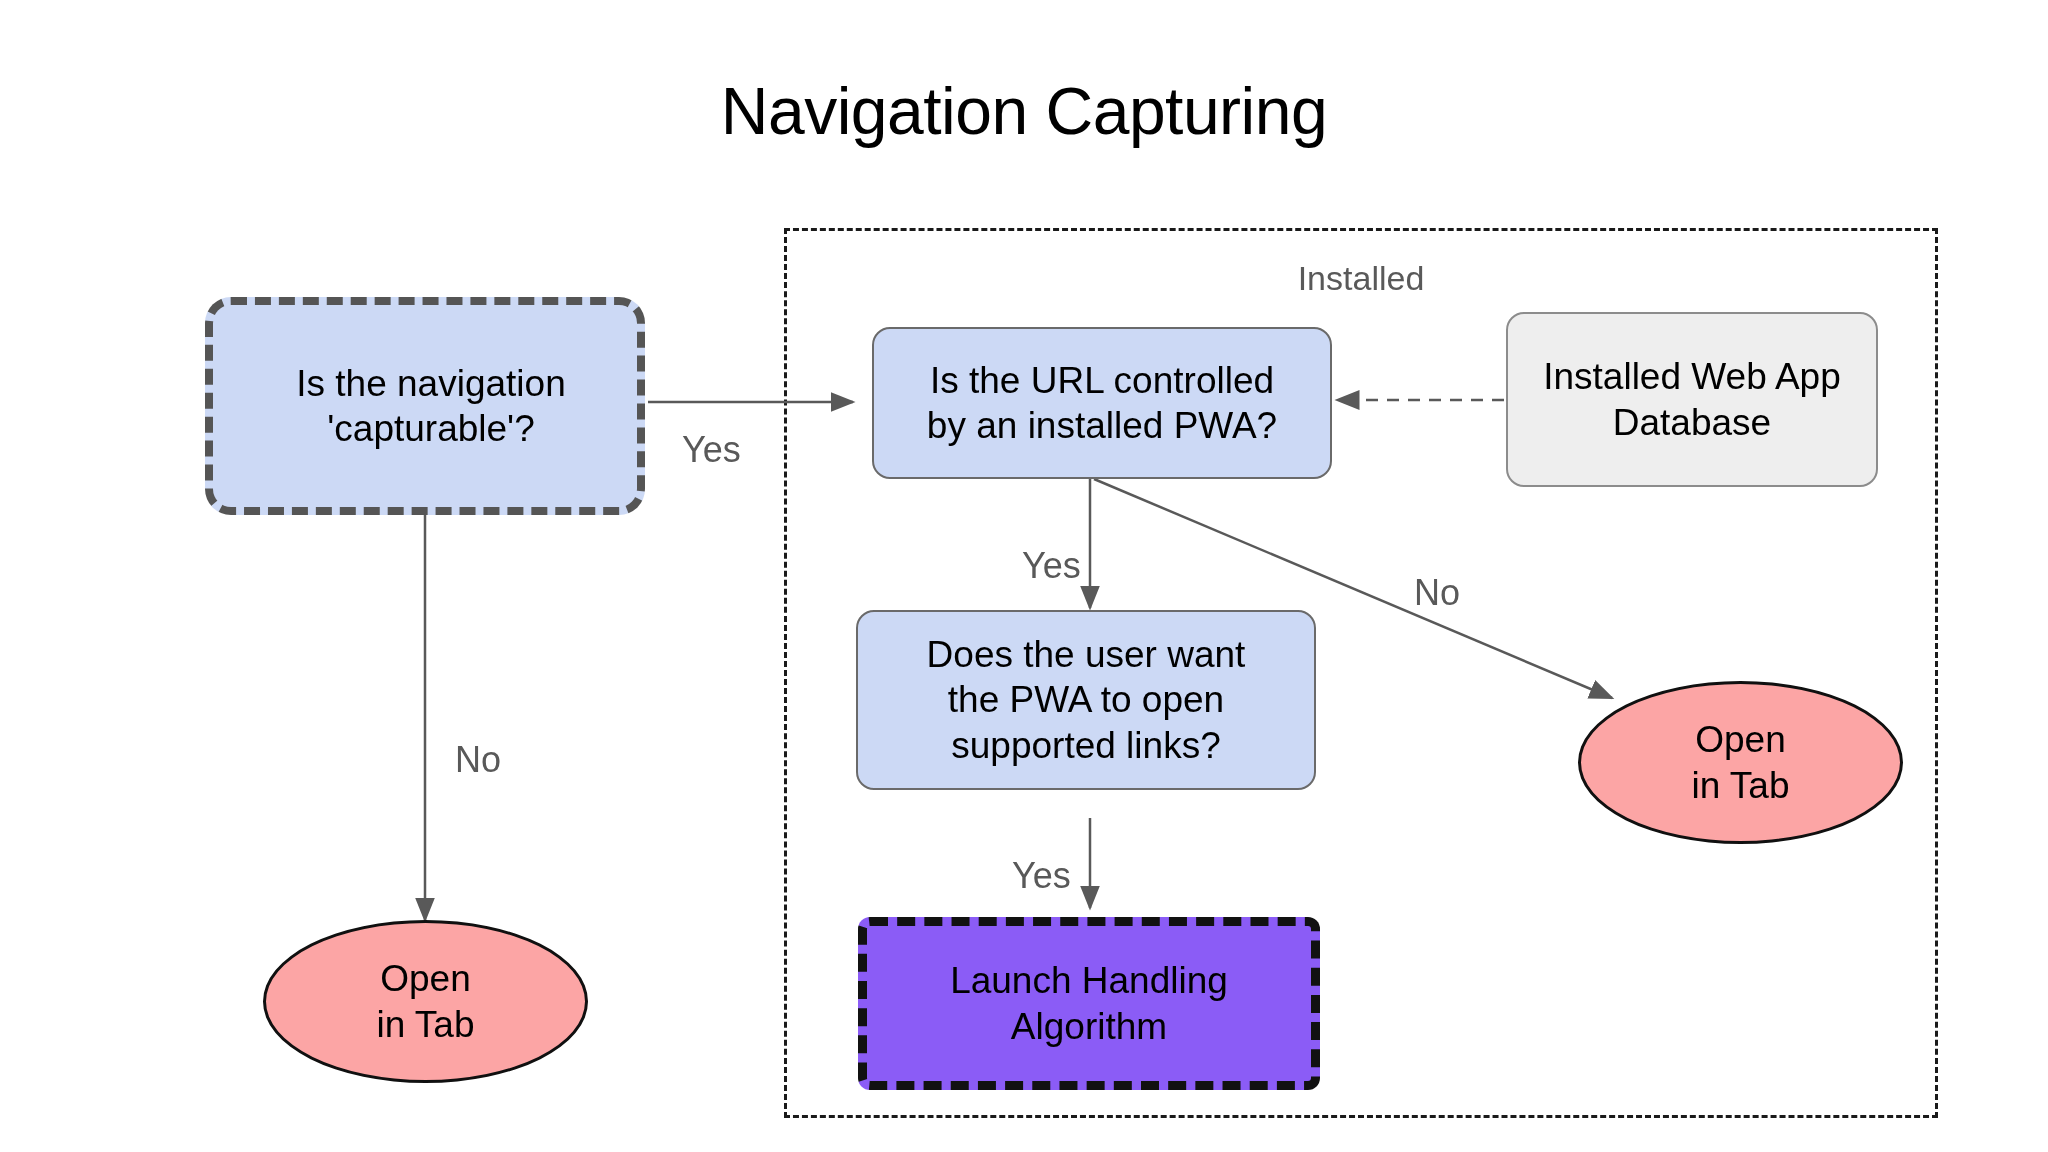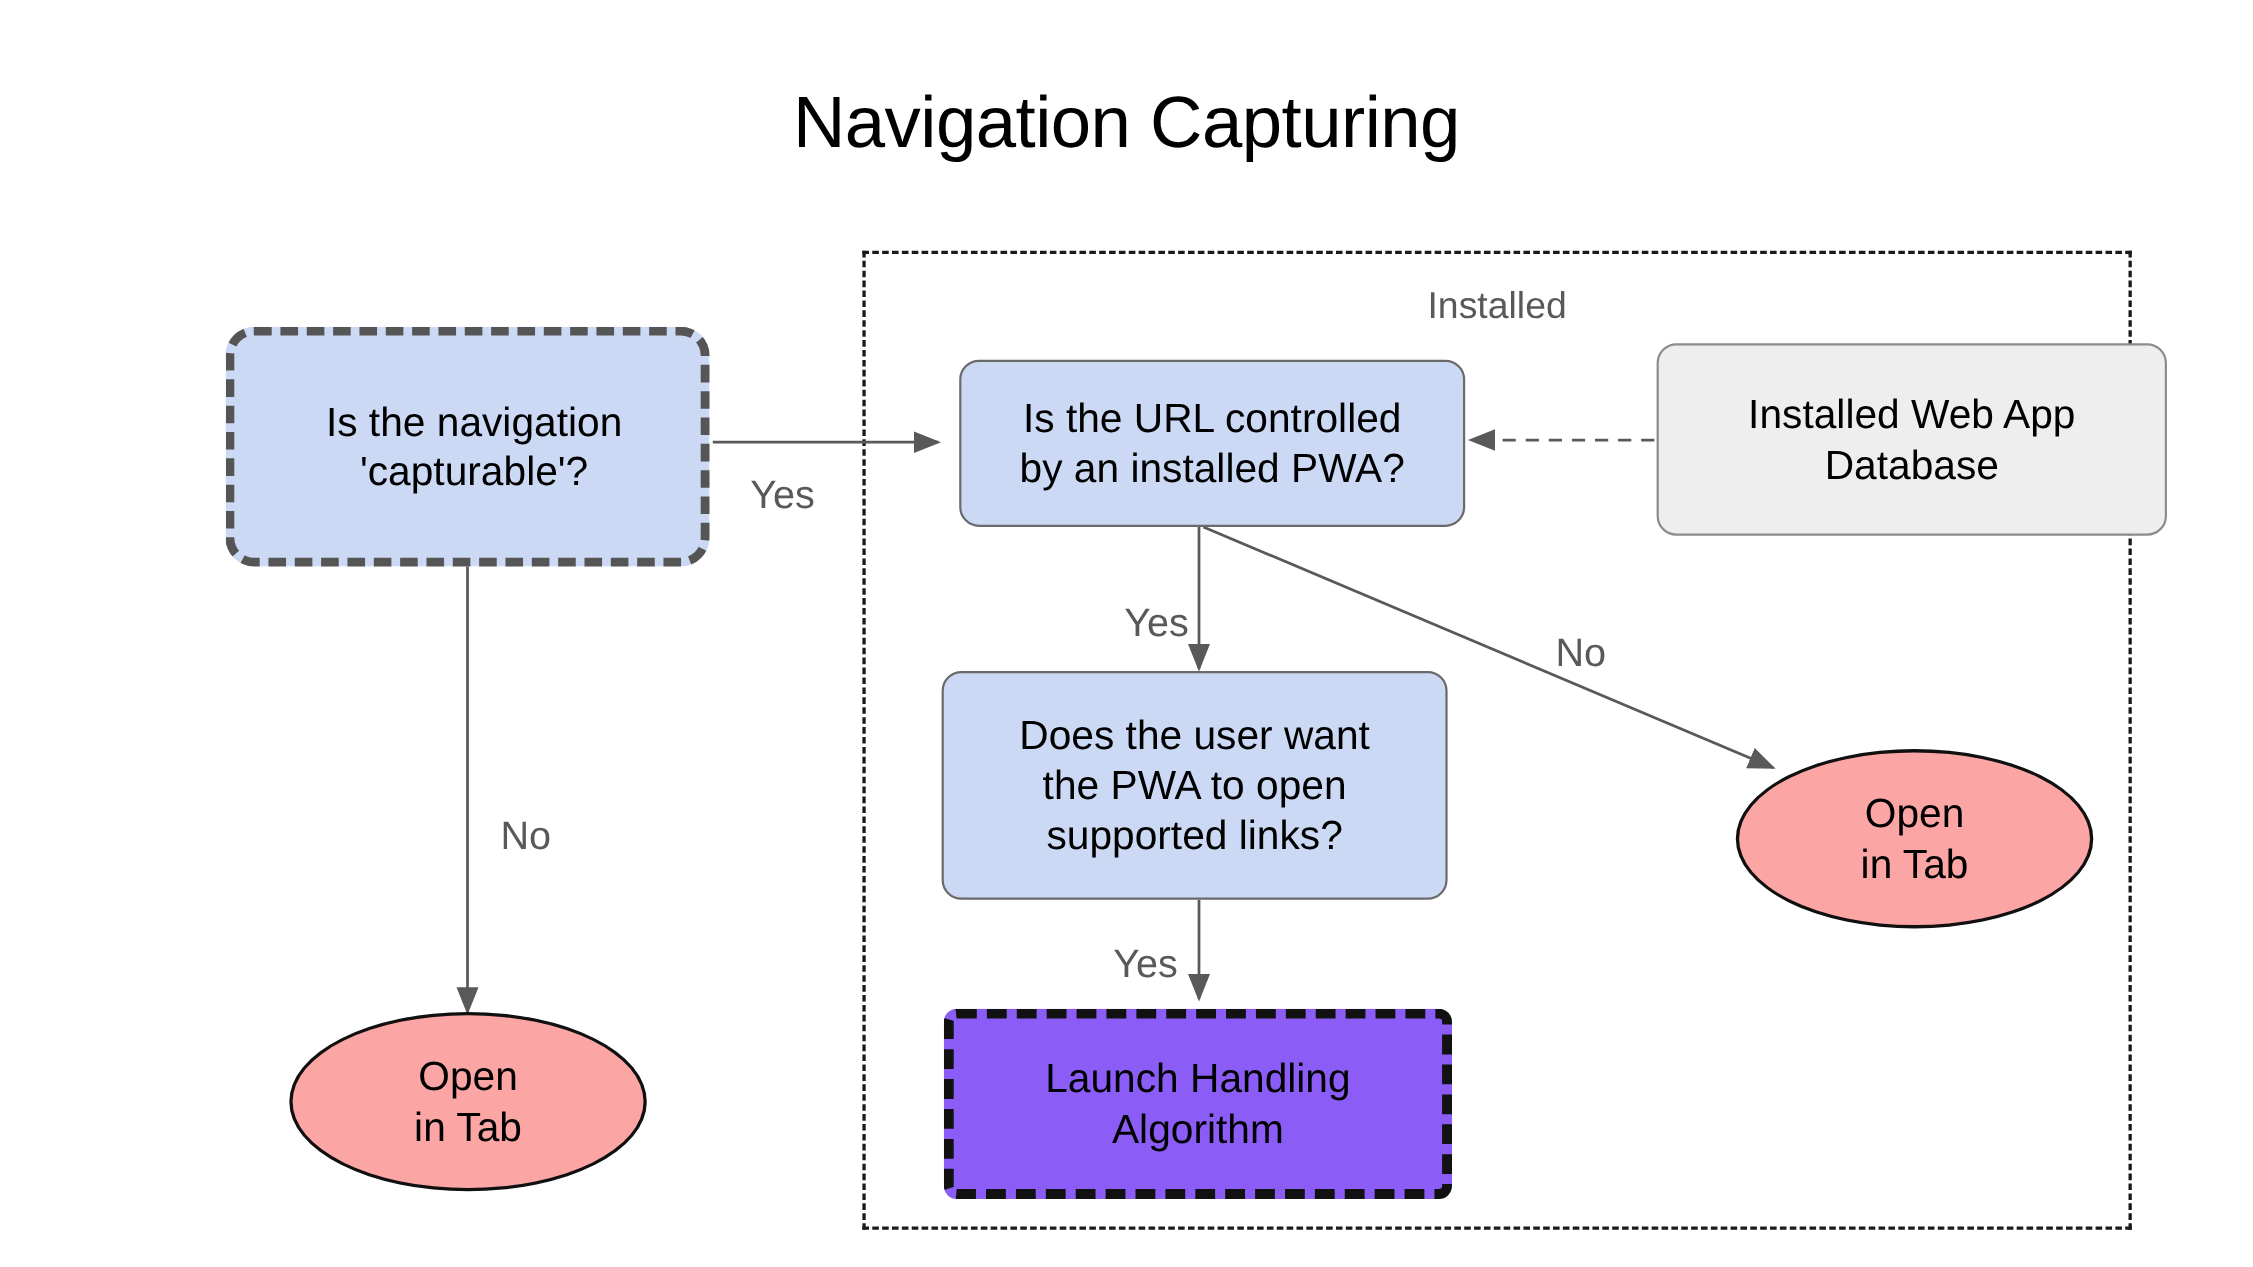--- a/index.html
+++ b/index.html
@@ -171,24 +171,24 @@
   <div class="edge-label" style="left:1414px; top:575px;">No</div>
 
   <div class="edge-label" style="left:1012px; top:858px;">Yes</div>
 
   <div class="node rect box-blue-dashed" style="left:205px; top:297px; width:440px; height:218px; font-size:37px;padding-left:12px;">Is the navigation
 'capturable'?</div>
 
   <div class="node rect box-blue" style="left:856px; top:327px; width:460px; height:152px; font-size:37px;margin-left:16px;">Is the URL controlled
 by an installed PWA?</div>
 
-  <div class="node rect box-gray" style="left:1506px; top:312px; width:464px; height:175px; font-size:37px;">Installed Web App
+  <div class="node rect box-gray" style="left:1506px; top:312px; width:372px; height:175px; font-size:37px;">Installed Web App
 Database</div>
 
-  <div class="node rect box-blue" style="left:856px; top:610px; width:460px; height:208px; font-size:37px;">Does the user want
+  <div class="node rect box-blue" style="left:856px; top:610px; width:460px; height:180px; font-size:37px;">Does the user want
 the PWA to open
 supported links?</div>
 
   <div class="node rect box-pink-dashed" style="left:858px; top:917px; width:462px; height:173px; font-size:37px;">Launch Handling
 Algorithm</div>
 
   <div class="node ellipse" style="left:263px; top:920px; width:325px; height:163px; font-size:37px;">Open
 in Tab</div>
 
   <div class="node ellipse" style="left:1578px; top:681px; width:325px; height:163px; font-size:37px;">Open

